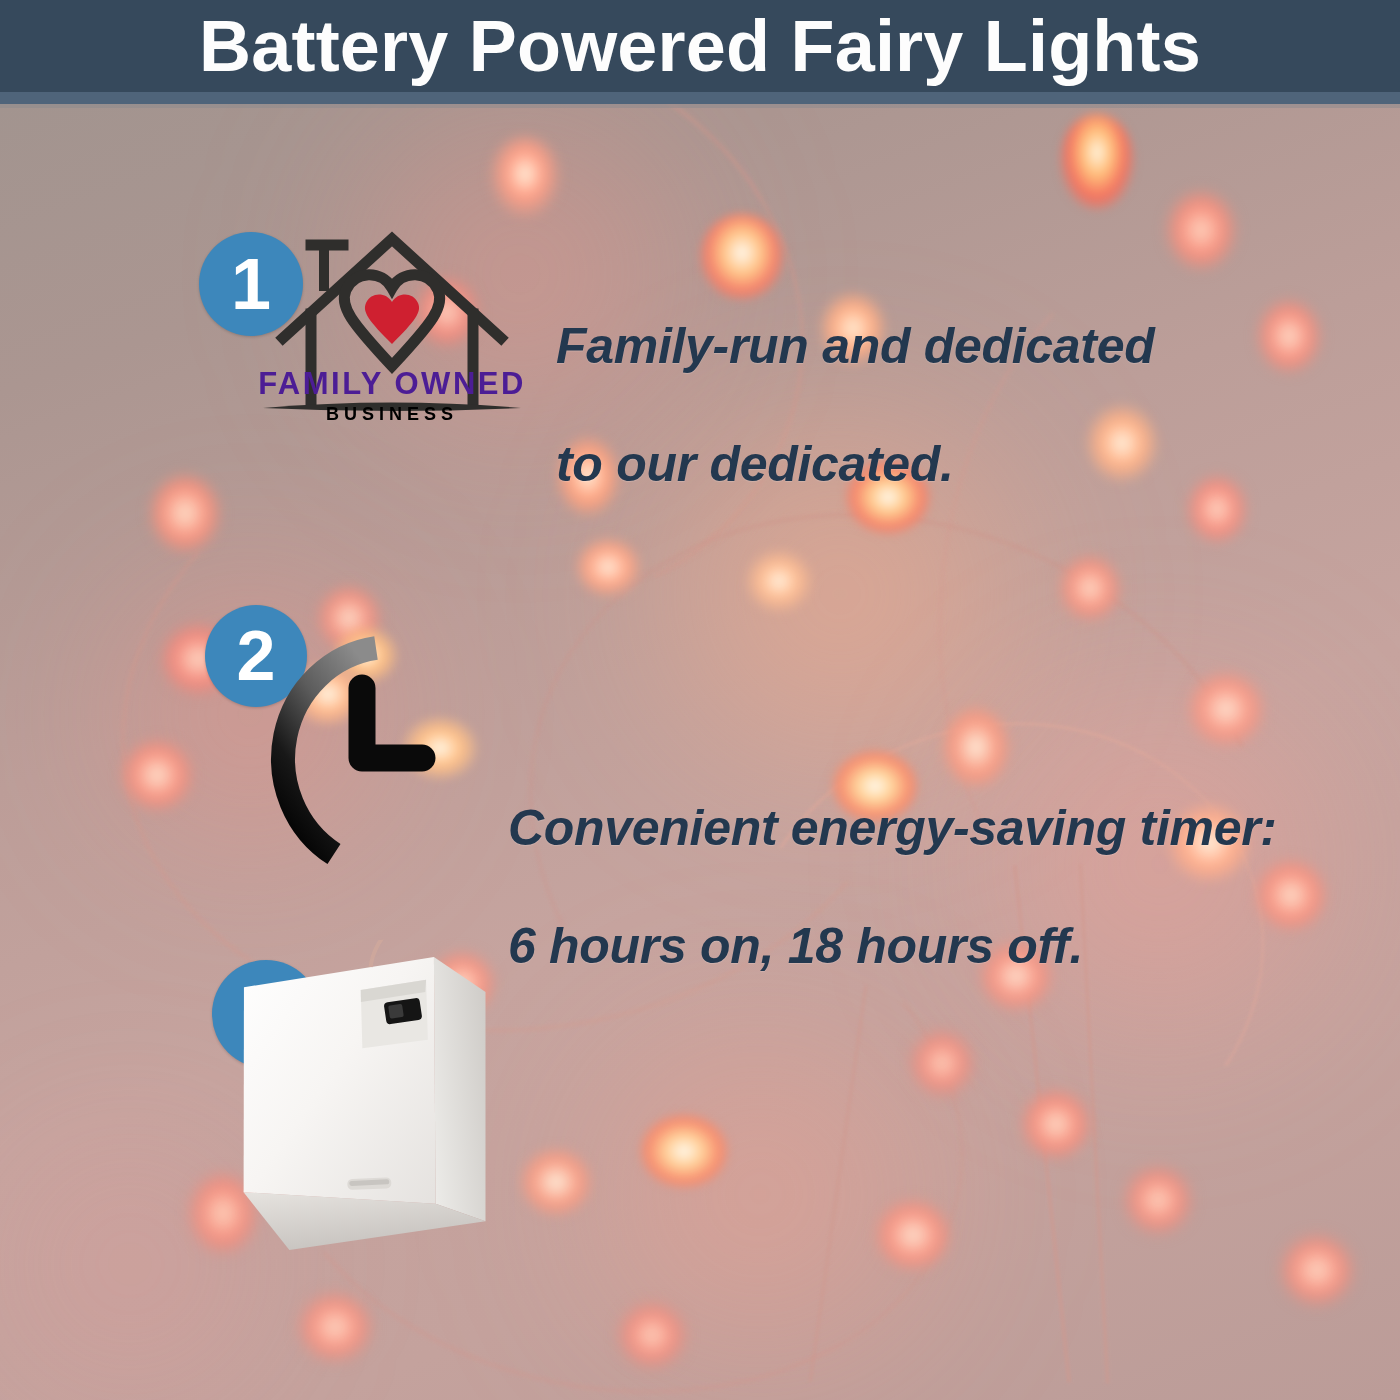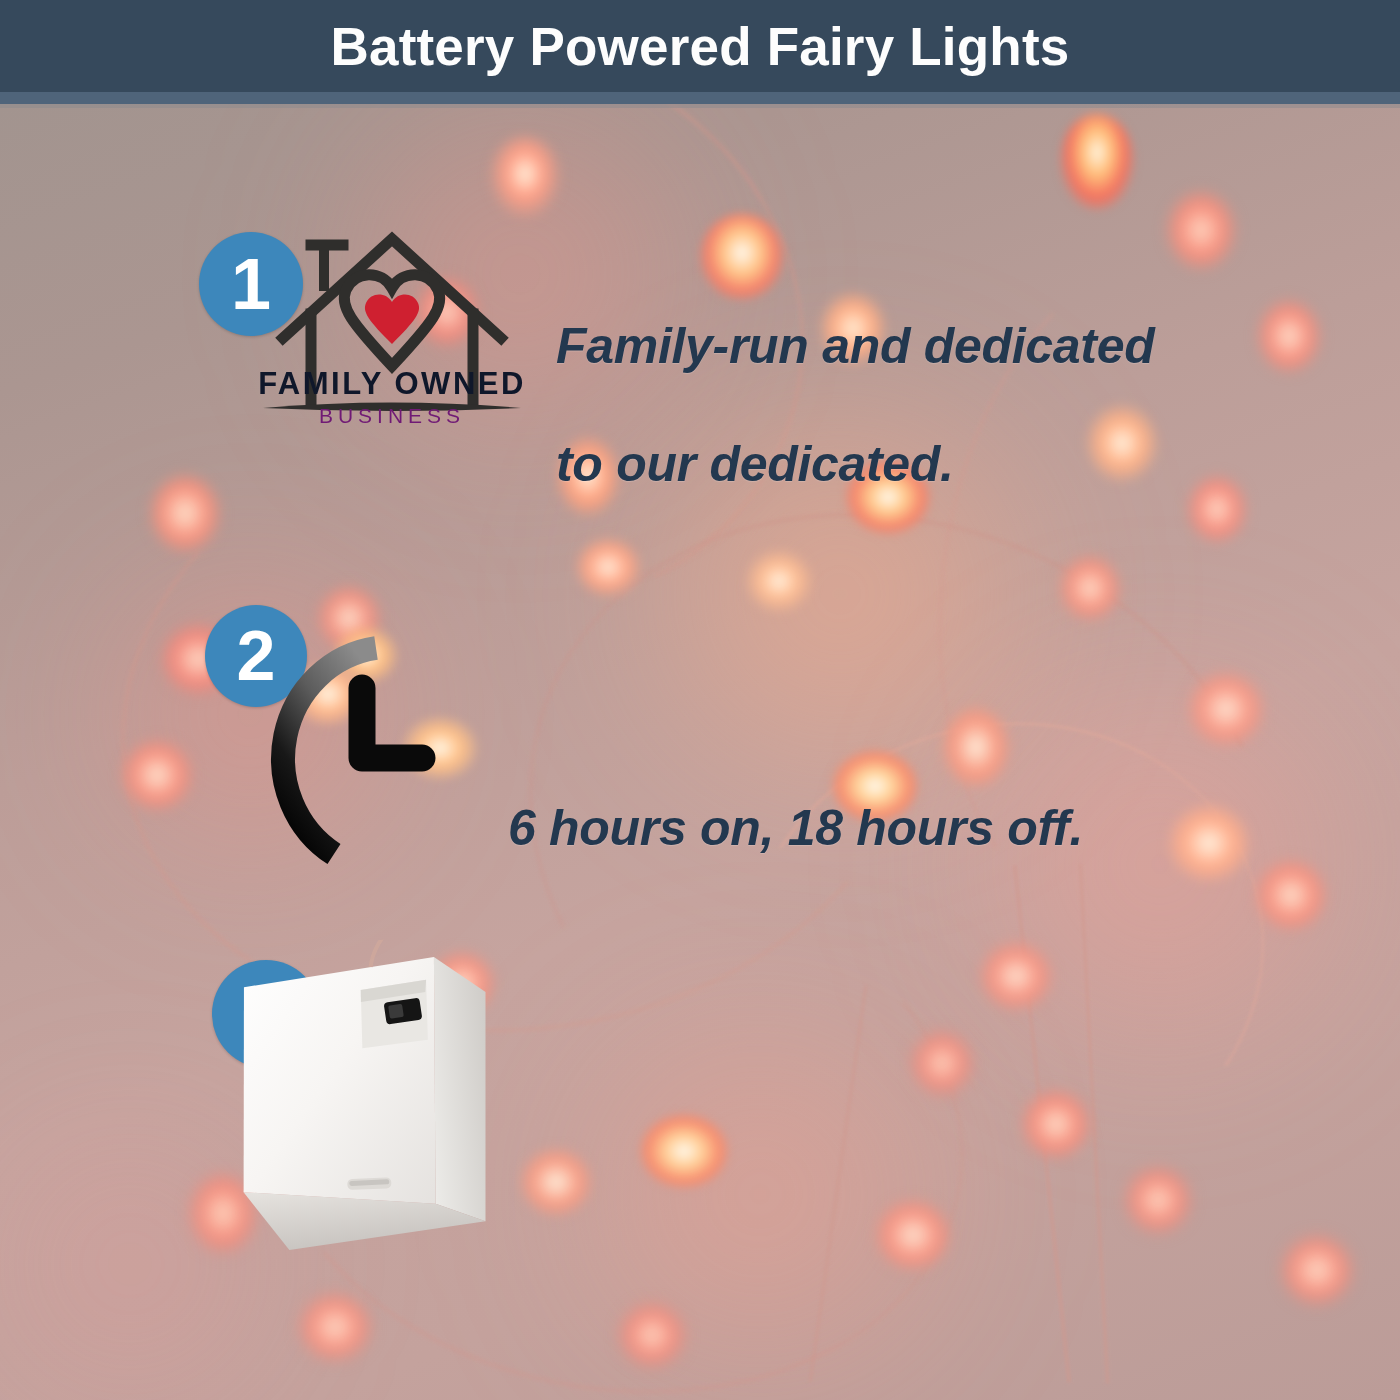--- a/index.html
+++ b/index.html
@@ -11,21 +11,21 @@
   #page{position:relative;width:1400px;height:1400px;overflow:hidden;}
 
   
   .header{
     position:absolute;left:0;top:0;width:1400px;height:92px;
     background:#36495c;
     display:flex;align-items:center;justify-content:center;
     z-index:40;
   }
   .header-title{
-    color:#fdfdfd;font-size:53px;font-weight:bold;letter-spacing:.2px;
+    color:#fdfdfd;font-size:72px;font-weight:bold;letter-spacing:.2px;
     line-height:1;white-space:nowrap;
   }
   .header-rule{
     position:absolute;left:0;top:92px;width:1400px;height:12px;
     background:#4f647a;z-index:40;
   }
   .header-rule2{
     position:absolute;left:0;top:104px;width:1400px;height:4px;
     background:#8e8a8e;opacity:.55;z-index:40;
   }
@@ -62,25 +62,25 @@
     line-height:1.18;
     letter-spacing:-.3px;
     text-shadow:0 1px 1px rgba(255,255,255,.18);
     white-space:pre-line;
   }
 
   
   .logo-fam{position:absolute;}
   .logo-txt1{
     position:absolute;left:0;width:100%;text-align:center;
-    color:#0f172a;font-weight:bold;font-size:31px;letter-spacing:2.5px;
+    color:#4c1d95;font-weight:bold;font-size:31px;letter-spacing:2.5px;
   }
   .logo-txt2{
     position:absolute;left:0;width:100%;text-align:center;
-    color:#701a75;font-weight:normal;font-size:21px;letter-spacing:5px;
+    color:#000000;font-weight:bold;font-size:18px;letter-spacing:5px;
   }
 
   
   .batt{position:absolute;transform:rotate(-5.5deg);}
 </style>
 </head>
 <body>
 
 <div id="page">
 
@@ -302,20 +302,21 @@
             </g>
           </g>
 
           <g stroke="#0a0a0a" stroke-width="27" stroke-linecap="round" stroke-linejoin="round" fill="none">
             <path d="M106 52 L106 122 L166 122"></path>
           </g>
         </svg>
       </div>
 
       <div class="feature-text" style="left:508px;top:636px;width:840px;font-size:50px;">
+        <div>Convenient energy-saving timer:</div>
         <div>6 hours on, 18 hours off.</div>
       </div>
     </div>
 
     <div>
       <div class="badge" style="left:212px;top:856px;width:108px;height:108px;font-size:74px;">
         <span>3</span>
       </div>
 
       <div class="batt" style="left:212px;top:838px;width:310px;height:330px;">

